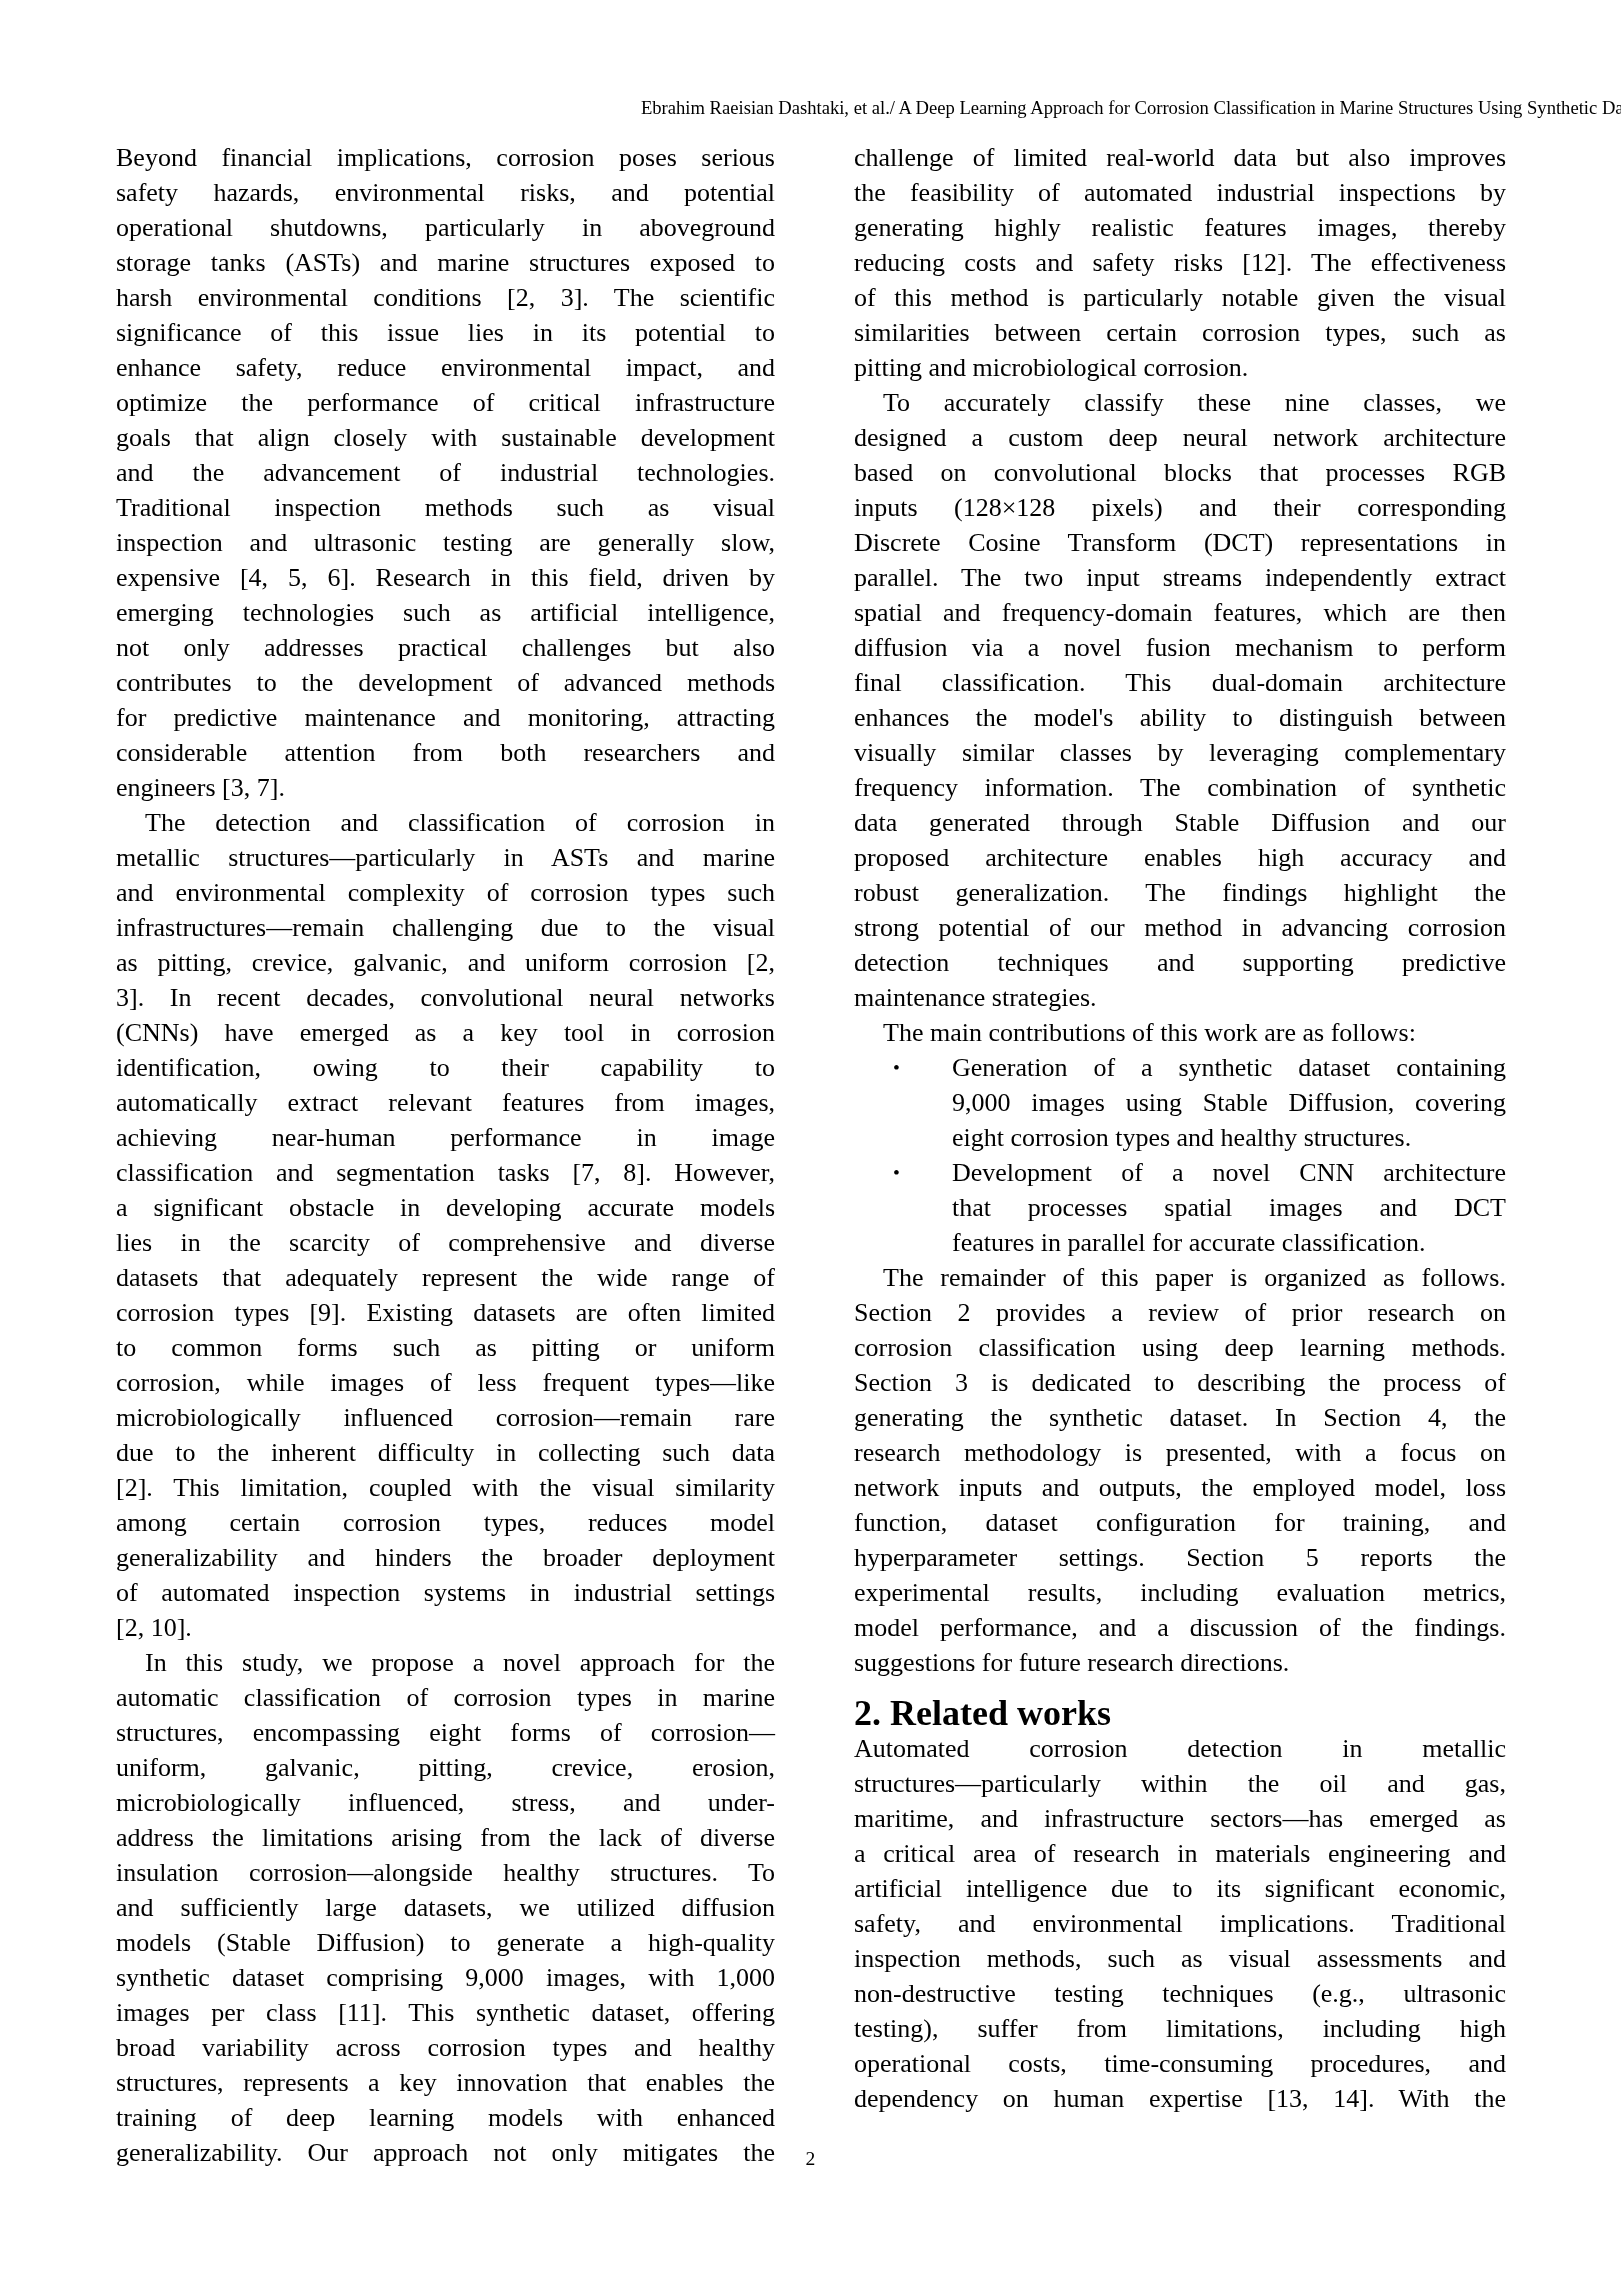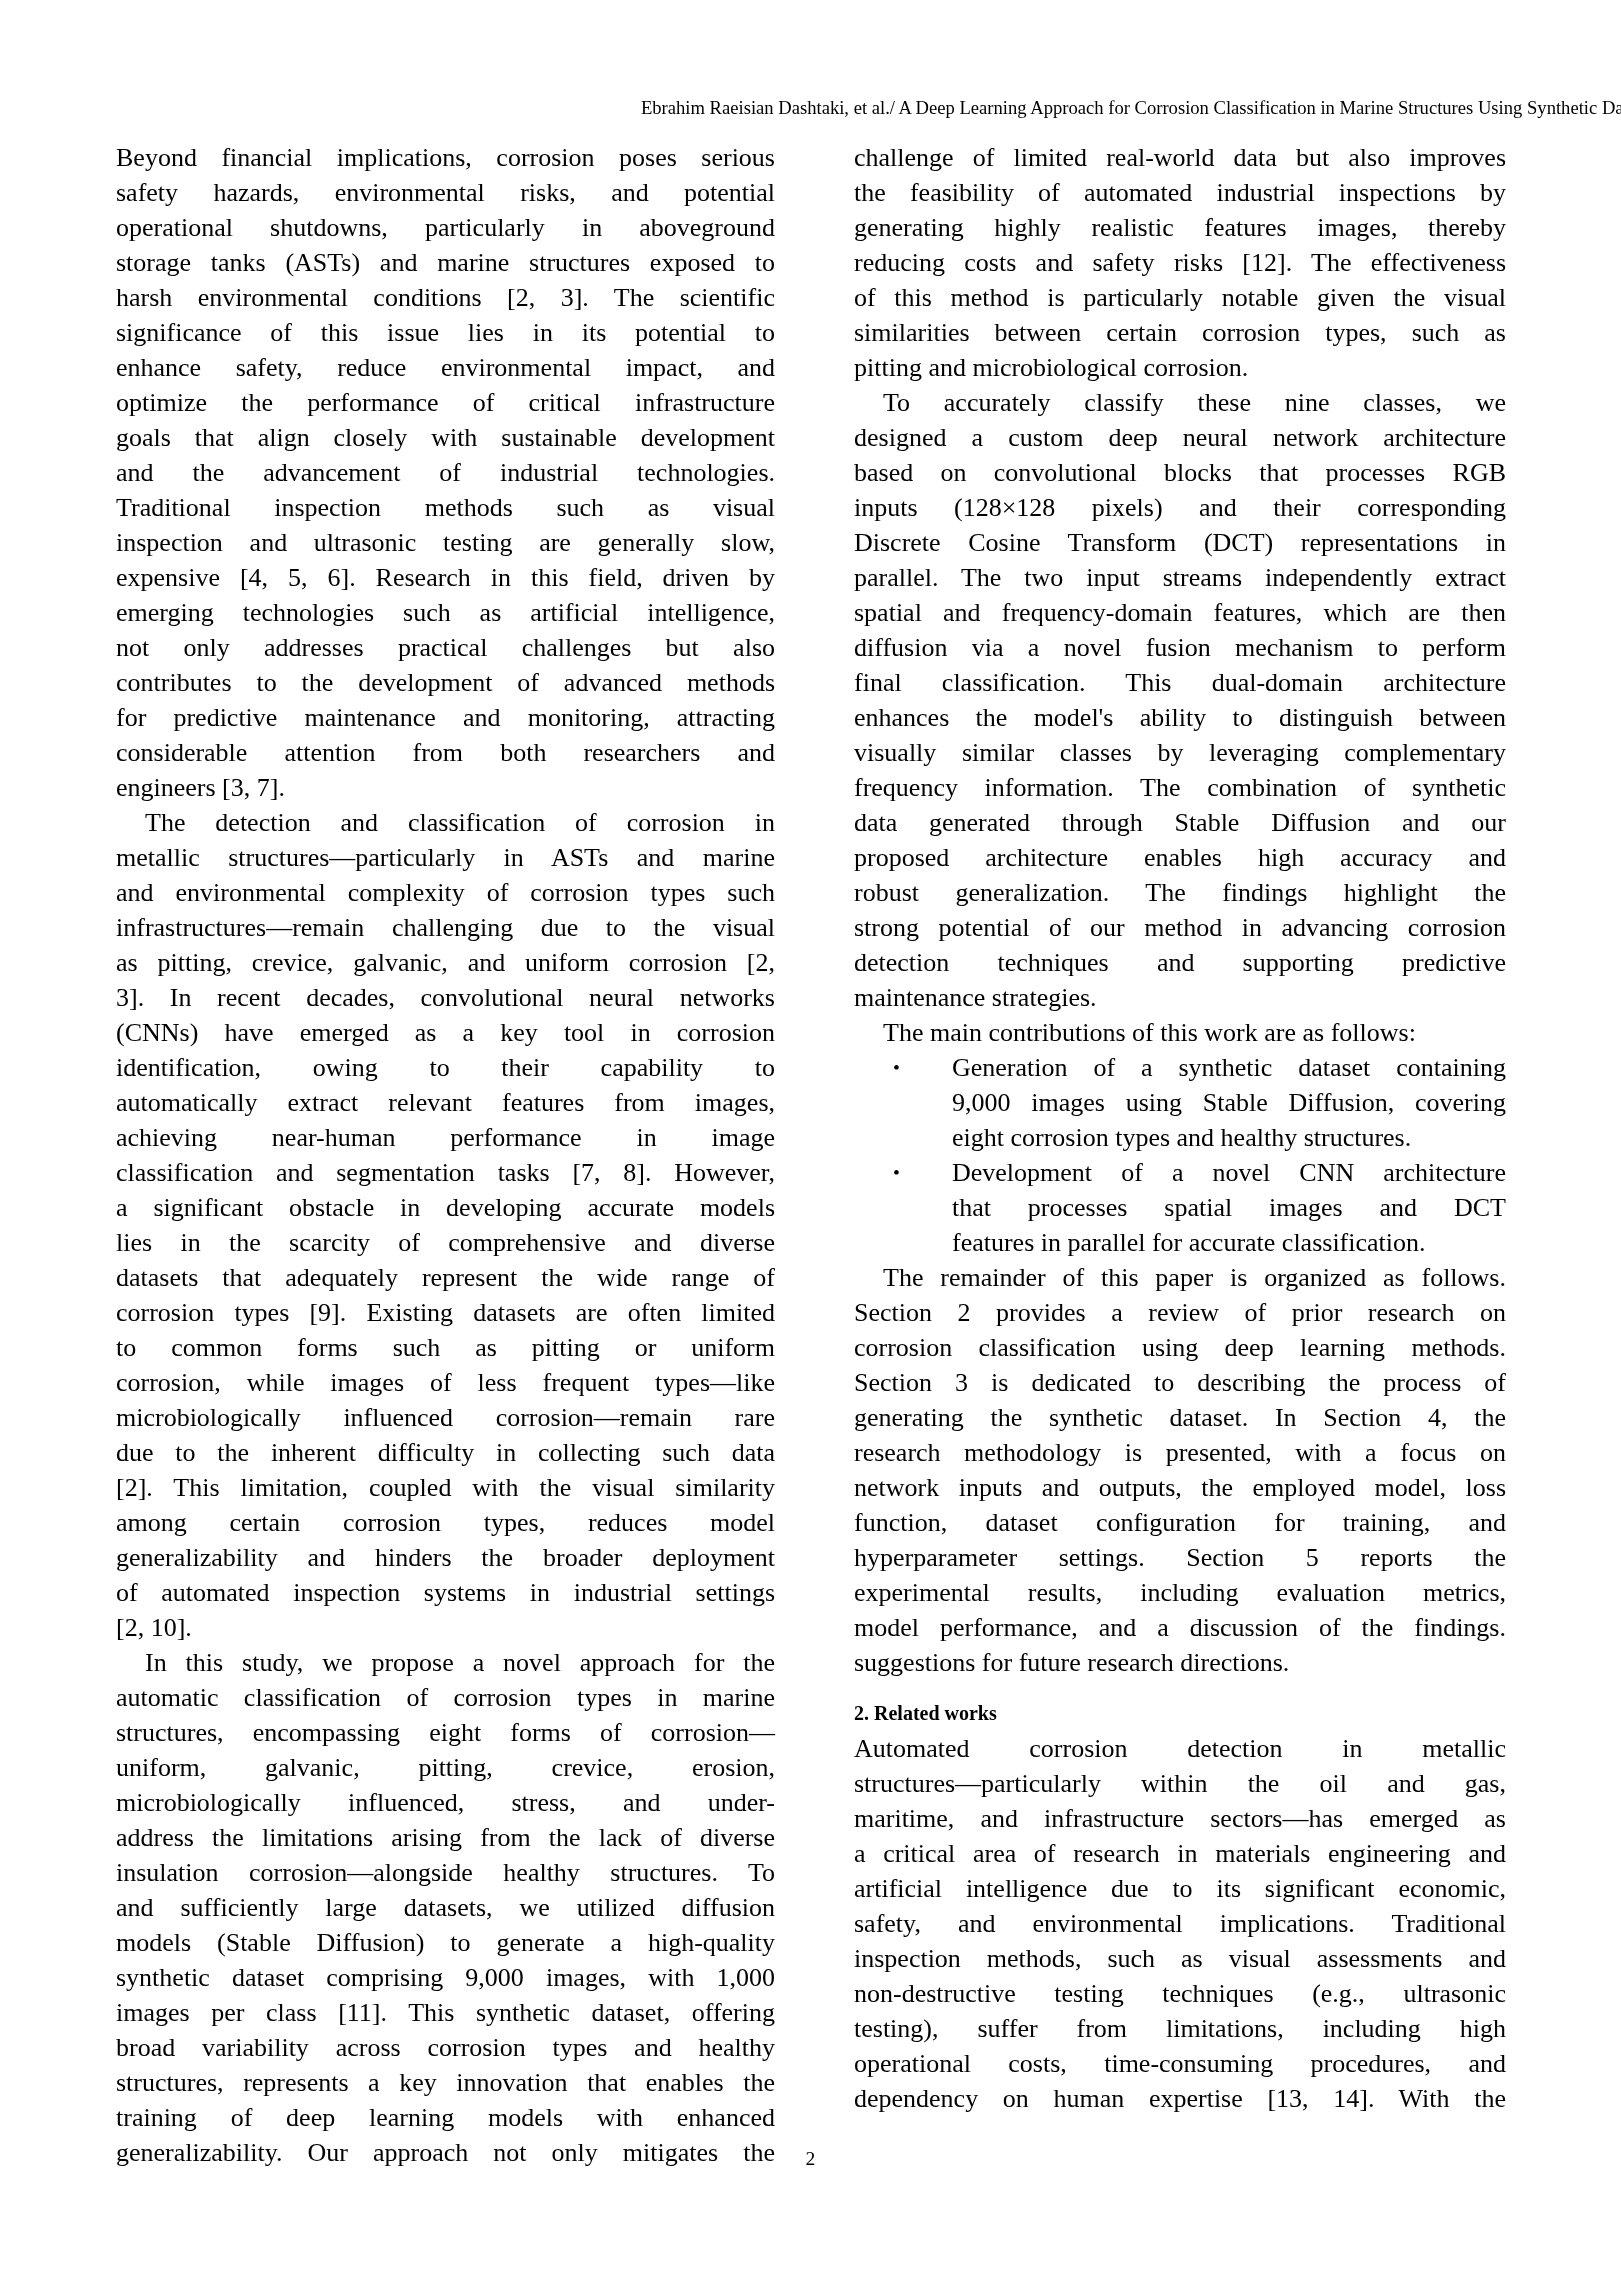--- a/index.html
+++ b/index.html
@@ -9,21 +9,21 @@
          font-size: 18.6px; line-height: 23.5px; white-space: nowrap; }
   .col { position: absolute; top: 140px; font-size: 26px; line-height: 35px; }
   .col.left { left: 116px; width: 659px; }
   .col.right { left: 854px; width: 652px; }
   .line { display: block; text-align: justify; text-align-last: justify; white-space: nowrap; height: 35px; }
   .line.last { text-align-last: left; }
   .line.indent { padding-left: 29px; }
   .bullet-list { margin: 0; padding: 0; list-style: none; }
   .bullet-item { position: relative; padding-left: 98px; }
   .bullet-dot { position: absolute; left: 39px; top: 0; font-size: 19.6px; line-height: 35px; }
-  .section-heading { font-weight: bold; font-size: 20px; line-height: 35px; margin-top: 15.7px; height: 35px; }
+  .section-heading { font-weight: bold; font-size: 36px; line-height: 35px; margin-top: 15.7px; height: 35px; }
   .page-number { position: absolute; top: 2148px; left: 0; width: 1621px; text-align: center; font-size: 19.6px; }
 </style>
 </head>
 <body>
 
 <div class="running-header">Ebrahim Raeisian Dashtaki, et al./ A Deep Learning Approach for Corrosion Classification in Marine Structures Using Synthetic Data</div>
 
 <div class="col left">
   <div>
       <span class="line">Beyond financial implications, corrosion poses serious</span>

